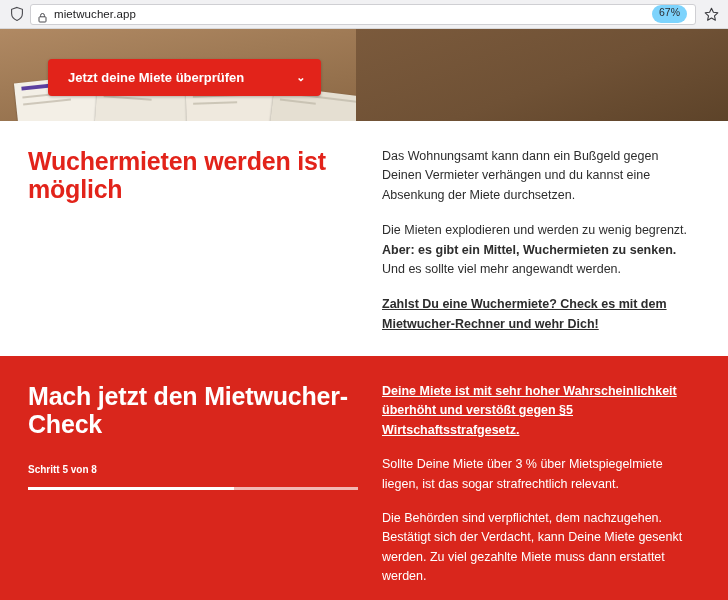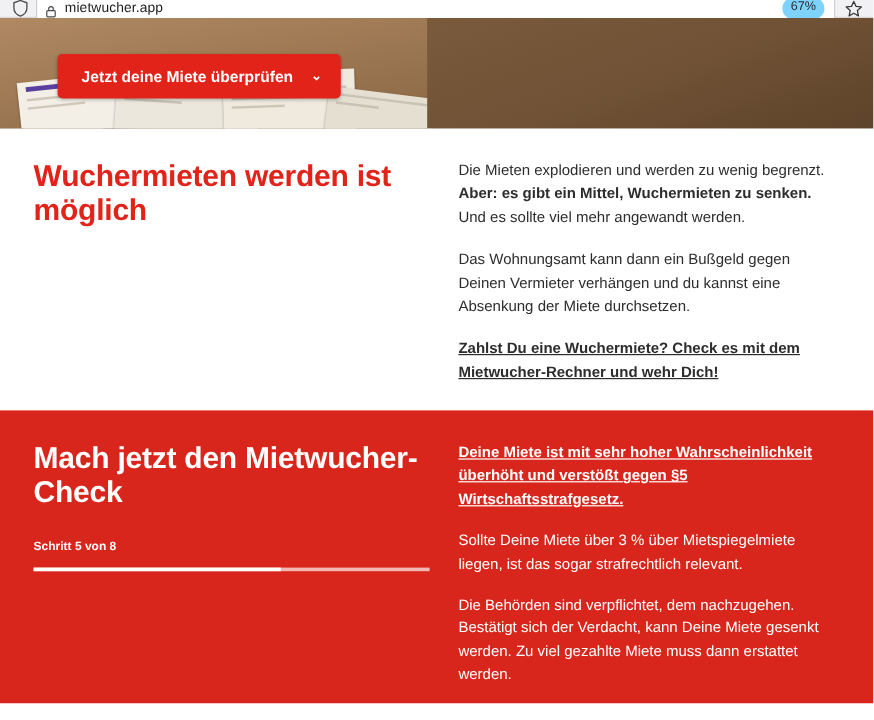--- a/index.html
+++ b/index.html
@@ -8,21 +8,21 @@
     padding: 0;
     width: 728px;
     height: 600px;
     overflow: hidden;
     font-family: "Liberation Sans", sans-serif;
     background: #ffffff;
   }
 
   
   .browser-bar {
-    height: 15px;
+    height: 29px;
     background: #f1f1f3;
     display: flex;
     align-items: center;
     padding: 0 8px;
     border-bottom: 1px solid #d8d8da;
   }
   .shield-icon {
     width: 18px; height: 18px;
     flex: 0 0 18px;
     display: flex; align-items: center; justify-content: center;
@@ -111,21 +111,21 @@
     top: 30px;
     background: #e2231a;
     color: #ffffff;
     border: none;
     border-radius: 4px;
     padding: 11px 16px 11px 20px;
     font-size: 13px;
     font-weight: bold;
     display: flex;
     align-items: center;
-    gap: 15px;
+    gap: 52px;
     cursor: pointer;
     box-shadow: 0 1px 3px rgba(0,0,0,.25);
   }
   .cta-hero .chev { font-size: 11px; font-weight: bold; }
 
   
   .section-white {
     background: #ffffff;
     padding: 26px 28px 22px 28px;
     display: flex;
@@ -257,24 +257,24 @@
       <span>Jetzt deine Miete überprüfen</span>
       <span class="chev">⌄</span>
     </button>
   </div>
 
   <div class="section-white">
     <div class="col-left">
       <h1 class="headline-red">Wuchermieten werden ist möglich</h1>
     </div>
     <div class="col-right">
+      <p class="body-dark">Das Wohnungsamt kann dann ein Bußgeld gegen Deinen Vermieter verhängen und du kannst eine Absenkung der Miete durchsetzen.</p>
       <p class="body-dark">
         <span>Die Mieten explodieren und werden zu wenig begrenzt. </span><b>Aber: es gibt ein Mittel, Wuchermieten zu senken.</b><span> Und es sollte viel mehr angewandt werden.</span>
       </p>
-      <p class="body-dark">Das Wohnungsamt kann dann ein Bußgeld gegen Deinen Vermieter verhängen und du kannst eine Absenkung der Miete durchsetzen.</p>
       <p class="body-dark">
         <b>Zahlst Du eine Wuchermiete? Check es mit dem Mietwucher-Rechner und wehr Dich!</b>
       </p>
     </div>
   </div>
 
   <div class="section-red">
     <div class="col-left">
       <h2 class="headline-white">Mach jetzt den Mietwucher-Check</h2>
       <p class="step-label">Schritt 5 von 8</p>

